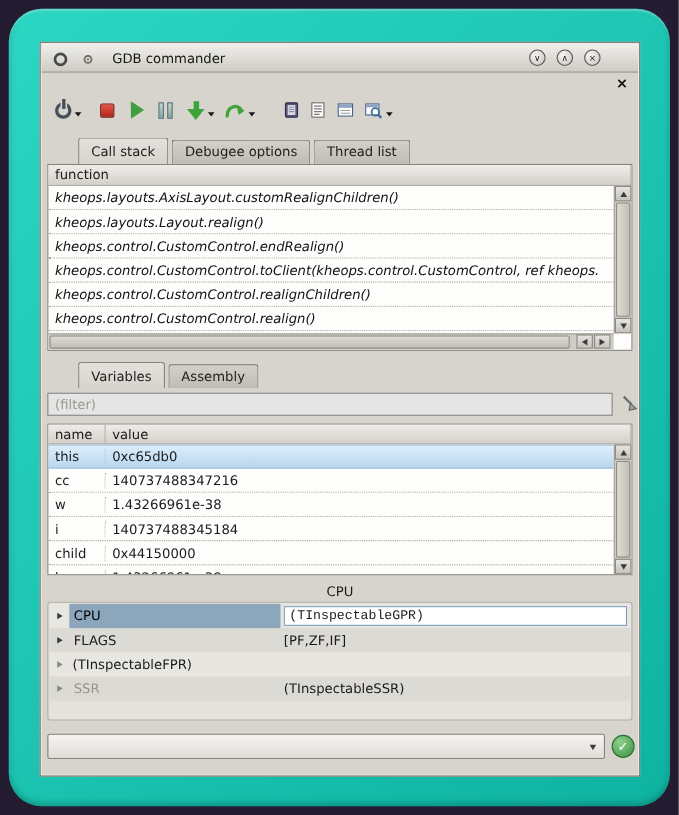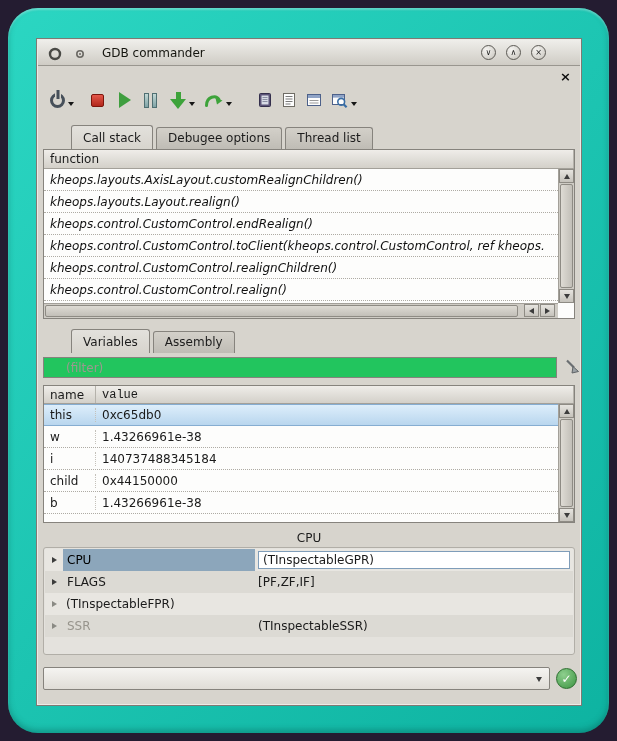--- a/index.html
+++ b/index.html
@@ -108,43 +108,43 @@
   .hscroll .sbtn { top:0; height:13px; }
   .hscroll .sbtn.left { right:19px; }
   .hscroll .sbtn.right { right:3px; }
   .tri-up    { width:0; height:0; border-left:3.5px solid transparent; border-right:3.5px solid transparent; border-bottom:5px solid #3c3c3c; }
   .tri-down  { width:0; height:0; border-left:3.5px solid transparent; border-right:3.5px solid transparent; border-top:5px solid #3c3c3c; }
   .tri-left  { width:0; height:0; border-top:3.5px solid transparent; border-bottom:3.5px solid transparent; border-right:5px solid #3c3c3c; }
   .tri-right { width:0; height:0; border-top:3.5px solid transparent; border-bottom:3.5px solid transparent; border-left:5px solid #3c3c3c; }
   
   .filter-wrap { position:absolute; left:6px; top:318px; width:514px; height:21px; }
   .filter-input {
-    width:100%; height:100%; border:1px solid #86837d; background:#22c55e;
-    font-family:inherit; font-size:12px; padding:0 22px; color:#222; outline:none;
+    width:100%; height:100%; border:1px solid #86837d; background:#e5e5e5;
+    font-family:inherit; font-size:12px; padding:0 6px; color:#222; outline:none;
   }
   .filter-input::placeholder { color:#9b988f; }
   .filter-icon { position:absolute; left:527px; top:319px; width:17px; height:17px; }
   
   .cpu-group { position:absolute; left:6px; top:492px; width:532px; height:124px; }
   .cpu-title { text-align:center; height:15px; color:#1c1c1c; }
   .cpu-body {
     position:absolute; left:0; right:0; top:16px; bottom:0;
     border:1px solid #b1aea7; border-radius:3px; background:#e4e2dd; overflow:hidden; padding:1px;
   }
   .cpu-row { height:22px; display:flex; align-items:center; }
   .cpu-row:nth-child(odd)  { background:#e8e6e1; }
   .cpu-row:nth-child(even) { background:#dcdad4; }
   .cpu-exp { width:18px; display:flex; justify-content:center; }
   .cpu-name { width:192px; height:100%; display:flex; align-items:center; padding-left:4px; }
   .cpu-row.selected .cpu-name { background:#8ca6bb; color:#000; }
   .cpu-row.disabled .cpu-name { color:#97948c; }
   .cpu-val { flex:1; height:100%; display:flex; align-items:center; padding:0 3px; overflow:hidden; }
   .cpu-val-field {
     width:100%; height:18px; line-height:16px; background:#fff;
-    border:1px solid #7f9db9; padding:0 4px; overflow:hidden; white-space:nowrap;
+    border:1px solid #7f9db9; padding:0 4px; overflow:hidden; white-space:nowrap;font-family:Liberation Mono, monospace;
   }
   
   .cmd-combo {
     position:absolute; left:6px; top:628px; width:507px; height:23px;
     background:linear-gradient(#f5f4f1,#e0ddd7); border:1px solid #86837d; border-radius:2px;
   }
   .cmd-combo .dd { position:absolute; right:7px; top:9px; }
   .ok-btn {
     position:absolute; left:519px; top:629px; width:21px; height:21px; border-radius:50%;
     background:radial-gradient(circle at 35% 30%, #8ecf8e, #3b9340);
@@ -296,26 +296,30 @@
   <span class="filter-icon">
     <svg class="ico-svg" width="17" height="17">
         <line x1="3" y1="2.5" x2="10" y2="9.5" stroke="#6b6f72" stroke-width="2.2"></line>
         <path d="M9 8.5 L14.5 13.5 L8 15 Z" fill="#9aa0a4" stroke="#5f6366"></path>
       </svg>
   </span>
 
   <div class="panel var-panel">
     <div class="thead" style="height:18px;text-align:right;">
       <span class="hcell" style="width:52px;">name</span>
-      <span class="hcell" style="flex:1;font-family:Liberation Mono, monospace;">value</span>
+      <span class="hcell" style="flex:1;">value</span>
     </div>
     <div class="var-rows">
       <div class="var-row selected">
         <span class="c-name">this</span>
         <span class="c-val">0xc65db0</span>
+      </div>
+      <div class="var-row">
+        <span class="c-name">cc</span>
+        <span class="c-val">140737488347216</span>
       </div>
       <div class="var-row">
         <span class="c-name">w</span>
         <span class="c-val">1.43266961e-38</span>
       </div>
       <div class="var-row">
         <span class="c-name">i</span>
         <span class="c-val">140737488345184</span>
       </div>
       <div class="var-row">

